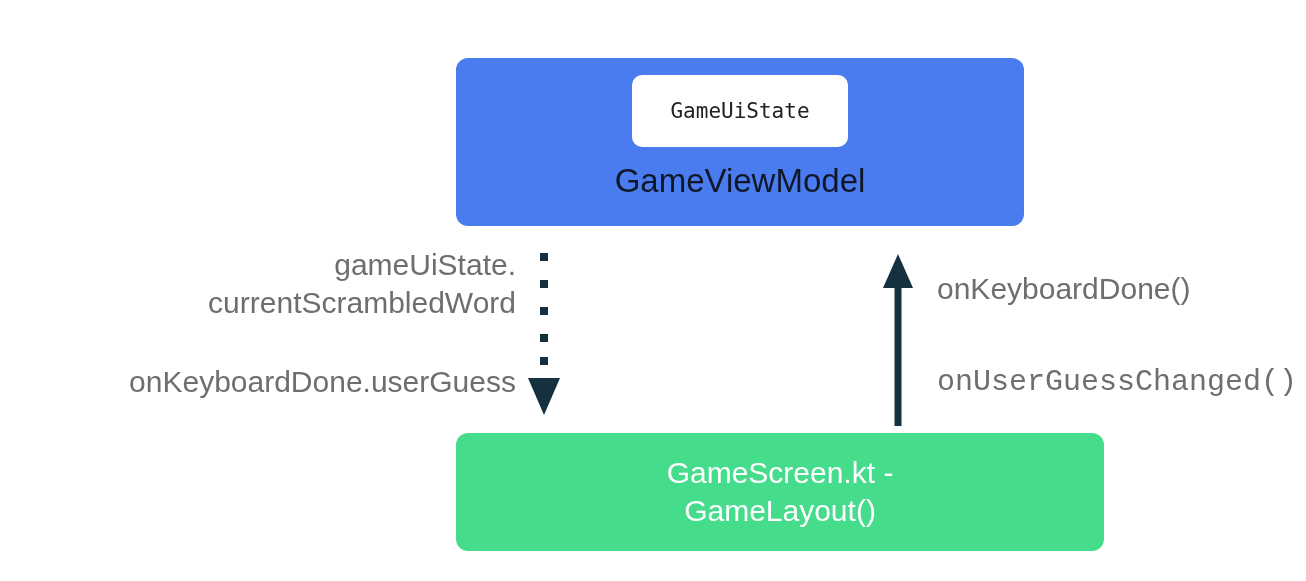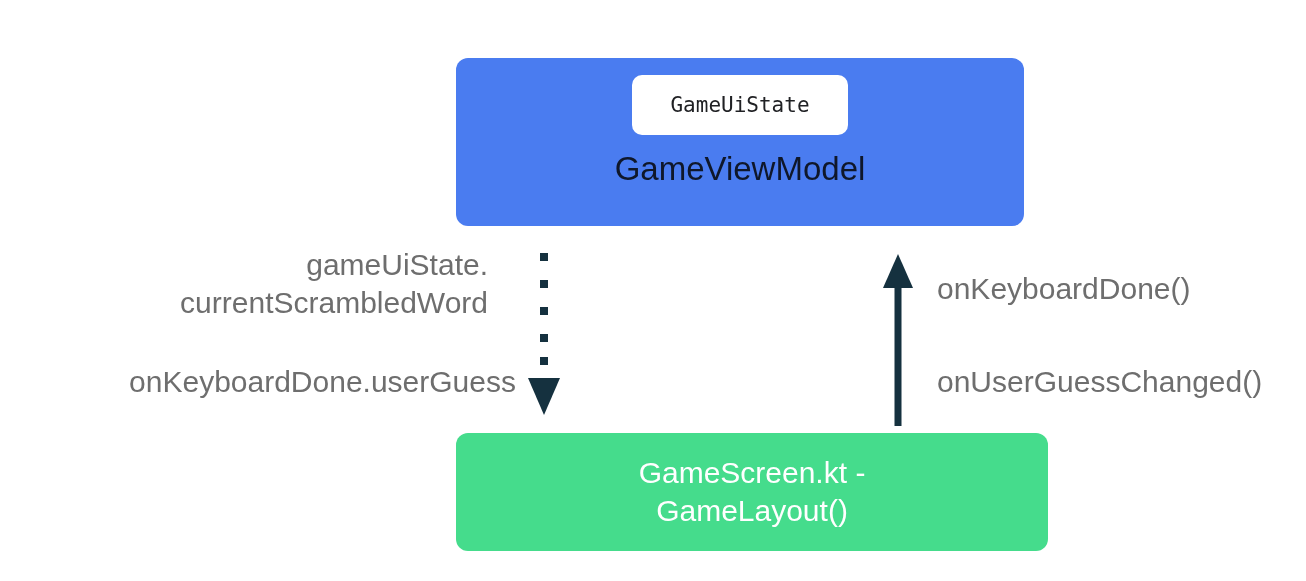--- a/index.html
+++ b/index.html
@@ -37,21 +37,21 @@
     top: 58px;
     width: 568px;
     height: 168px;
     background: #4A7CF0;
     justify-content: flex-start;
     padding-top: 17px;
   }
 
   #state-chip {
     width: 216px;
-    height: 60px;
+    height: 72px;
     background: #ffffff;
     border-radius: 10px;
     display: flex;
     align-items: center;
     justify-content: center;
     font-family: "DejaVu Sans Mono", "Liberation Mono", monospace;
     font-size: 21px;
     color: #202124;
     letter-spacing: 0px;
   }
@@ -61,21 +61,21 @@
     color: #0f172a;
     font-size: 33px;
     font-weight: 400;
     line-height: 40px;
     text-align: center;
   }
 
   #screen-box {
     left: 456px;
     top: 433px;
-    width: 592px;
+    width: 648px;
     height: 118px;
     background: #45DC8C;
     justify-content: center;
   }
 
   #screen-title {
     color: #ffffff;
     font-size: 30px;
     font-weight: 400;
     line-height: 38px;
@@ -87,41 +87,42 @@
   .label {
     position: absolute;
     color: #6E6E6E;
     font-size: 30px;
     font-weight: 400;
     line-height: 38px;
     white-space: pre-line;
   }
 
   #label-state {
-    right: 818px;          
+    right: 790px;          
     top: 246px;
     text-align: right;
   }
 
   #label-userguess {
     right: 790px;          
     top: 363px;
     text-align: right;
   }
 
   #label-keyboarddone {
     left: 937px;
     top: 270px;
     text-align: left;
   }
 
   #label-guesschanged {
     left: 937px;
     top: 363px;
     text-align: left;
+    font-family: Liberation Mono, monospace;
   }
 
   
   .arrow-svg {
     position: absolute;
   }
   #arrow-down-svg {
     left: 522px;
     top: 240px;
     width: 44px;

